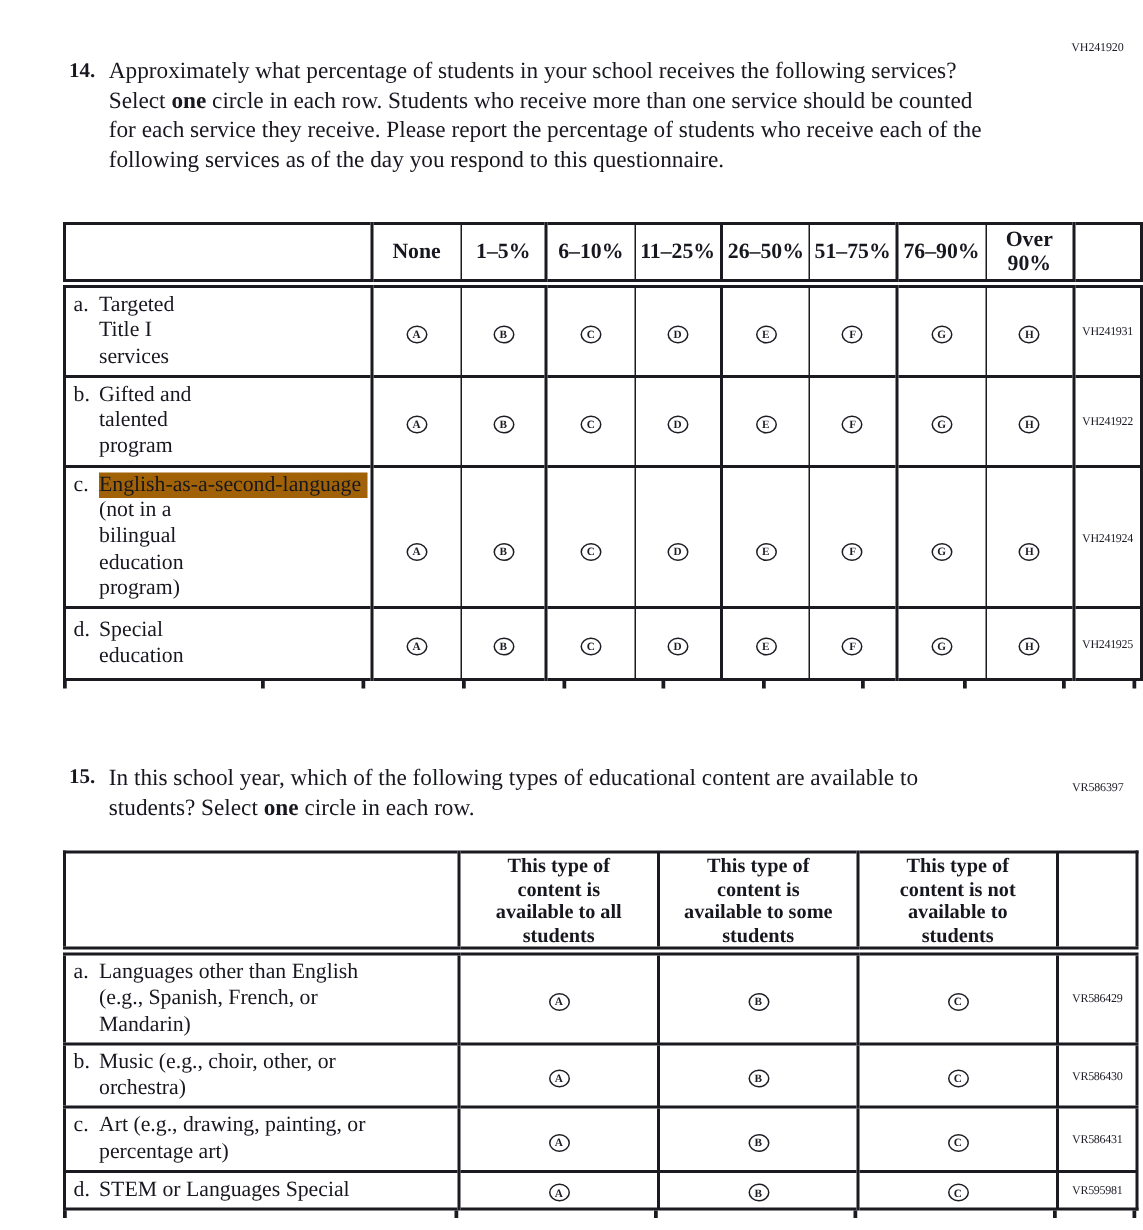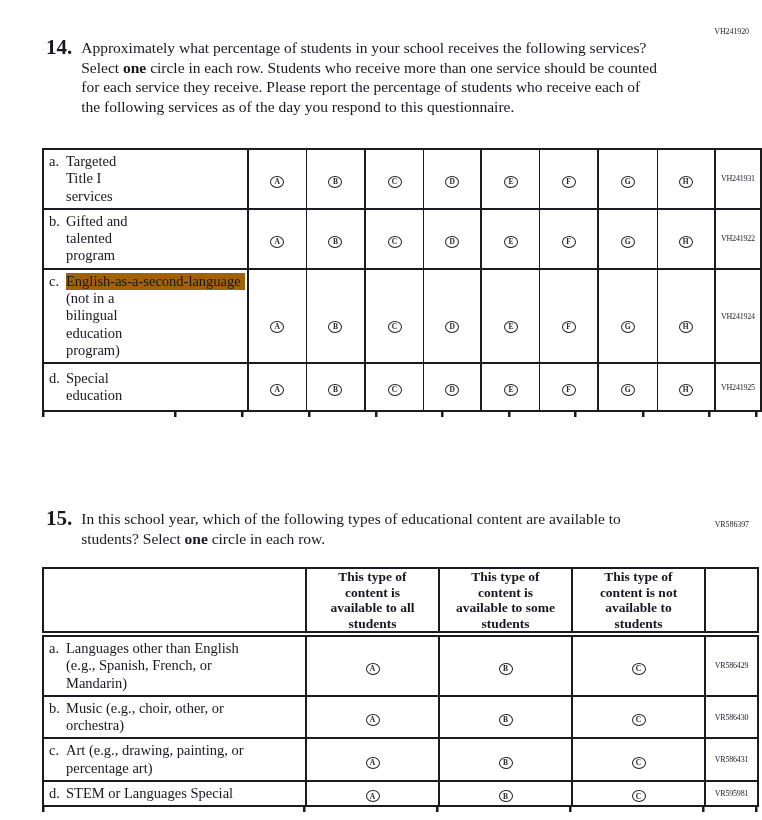--- a/index.html
+++ b/index.html
@@ -8,21 +8,21 @@
     background:#ffffff; color:#171720;
     font-family:"Liberation Serif","DejaVu Serif",serif;
   }
   .pagecode { position:absolute; right:13px; font-size:8px; letter-spacing:-0.1px; color:#1c1c26; }
   #code-q14 { top:27px;margin-left:24px; }
   #code-q15 { top:493px;margin-top:27px; }
 
   .qblock { position:absolute; left:46px; display:flex; gap:9px; width:616px; }
   #q14-block { top:38px; }
   #q15-block { top:509px; }
-  .qnum { font-weight:bold; font-size:21px; line-height:19.6px; flex:none; }
+  .qnum { font-weight:bold; font-size:14px; line-height:19.6px; flex:none; }
   .qtext { margin:0; font-size:15.5px; line-height:19.6px; }
   .qtext b { font-weight:bold;margin-top:48px; }
 
   .twrap { position:absolute; left:42px; }
   #t14-wrap { top:148px; }
   #t15-wrap { top:567px; }
 
   table { border-collapse:collapse; table-layout:fixed; border:2.5px solid #1a1a20; }
   th,td { padding:0; vertical-align:middle; }
   th { font-weight:bold; text-align:center; white-space:pre-line; }
@@ -93,20 +93,33 @@
         <col style="width:67px">
         <col style="width:67px">
         <col style="width:66px">
       <col style="width:67px">
         <col style="width:66px">
         <col style="width:68px">
         <col style="width:66px">
         <col style="width:48px">
     </colgroup>
     <tbody>
+        <tr class="hdr">
+      <th></th>
+      <th class="vt">None</th>
+      <th class="vn">1–5%</th>
+      <th class="vt">6–10%</th>
+      <th class="vn">11–25%</th>
+      <th class="vt">26–50%</th>
+      <th class="vn">51–75%</th>
+      <th class="vt">76–90%</th>
+      <th class="vn">Over
+90%</th>
+      <th class="vt"></th>
+    </tr>
     <tr class="data ra">
       <td class="lbl">
             <div class="row-flex">
               <span class="ltr">a.</span>
               <span class="txt">Targeted
 Title I
 services</span>
             </div>
           </td>
       <td class="optc vt"><span class="opt">A</span></td>

